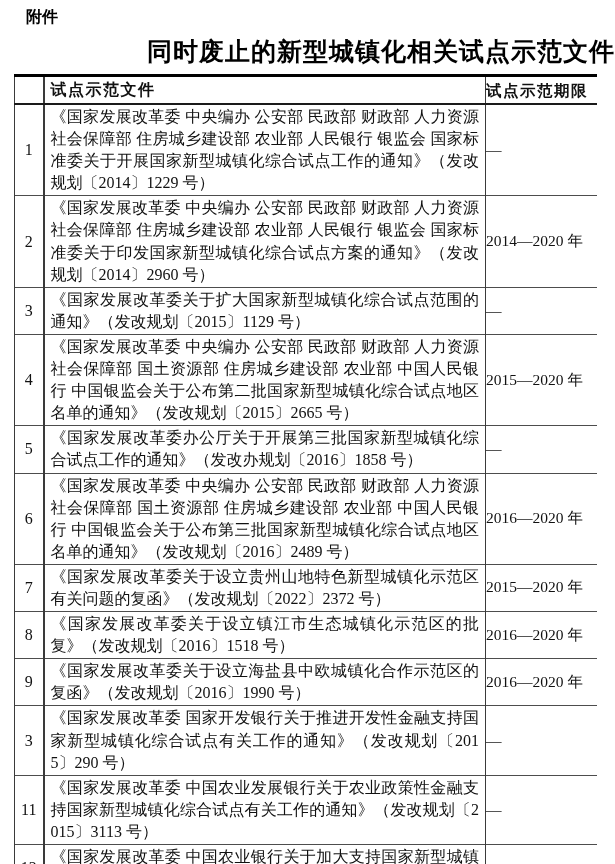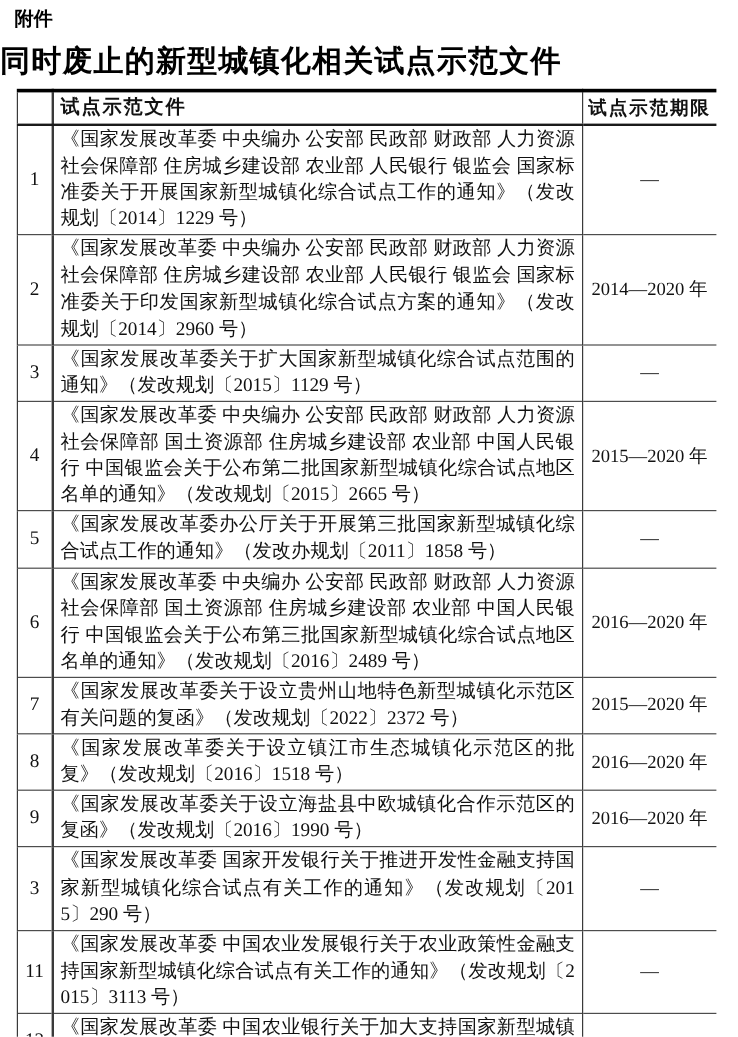--- a/index.html
+++ b/index.html
@@ -3,26 +3,26 @@
 <meta charset="utf-8">
 <style>
   html,body{margin:0;padding:0;background:#ffffff;}
   body{
     width:615px;height:864px;overflow:hidden;
     font-family:"Liberation Serif","DejaVu Serif",serif;
     color:#111;
     -webkit-font-smoothing:antialiased;
   }
   .attachment-label{
-    margin:6px 0 0 12px;
+    margin:6px 0 0 26px;
     font-family:"Liberation Sans","DejaVu Sans",sans-serif;
     font-weight:700;font-size:16px;line-height:22px;color:#000;
   }
   .doc-title{
-    margin:7px 0 0 0;text-align:left;
+    margin:7px 0 0 0;text-align:right;
     font-family:"Liberation Sans","DejaVu Sans",sans-serif;
     font-weight:700;font-size:25px;line-height:32px;letter-spacing:1px;color:#000;
   }
   table.doc-table{
     border-collapse:collapse;table-layout:fixed;
     width:582px;margin:7px 0 0 14px;
     border-top:3px solid #000;
     border-bottom:3px solid #000;
   }
   col.col-num{width:29px;}
@@ -43,21 +43,21 @@
     text-align:center;font-size:16px;color:#111;
   }
   .c-doc{
     border-right:1.6px solid #3a3a3a;
     padding:1px 6px;
     font-size:16px;line-height:22.1px;
     text-align:justify;text-justify:inter-ideograph;
     word-break:break-all;color:#111;
   }
   .c-period{
-    text-align:center;font-size:15.5px;color:#111;
+    text-align:left;font-size:15.5px;color:#111;
     white-space:nowrap;
   }
   thead th.c-num{border-left:1.6px solid #3a3a3a;border-right:2px solid #3a3a3a;}
   thead th.c-doc{border-right:1.6px solid #3a3a3a;}
 </style>
 </head>
 <body>
 
 <div class="attachment-label">附件</div>
 
@@ -96,21 +96,21 @@
   </tr>
 
   <tr>
     <td class="c-num">4</td>
     <td class="c-doc">《国家发展改革委 中央编办 公安部 民政部 财政部 人力资源社会保障部 国土资源部 住房城乡建设部 农业部 中国人民银行 中国银监会关于公布第二批国家新型城镇化综合试点地区名单的通知》（发改规划〔2015〕2665 号）</td>
     <td class="c-period">2015—2020 年</td>
   </tr>
 
   <tr>
     <td class="c-num">5</td>
-    <td class="c-doc">《国家发展改革委办公厅关于开展第三批国家新型城镇化综合试点工作的通知》（发改办规划〔2011〕1858 号）</td>
+    <td class="c-doc">《国家发展改革委办公厅关于开展第三批国家新型城镇化综合试点工作的通知》（发改办规划〔2016〕1858 号）</td>
     <td class="c-period">—</td>
   </tr>
 
   <tr>
     <td class="c-num">6</td>
     <td class="c-doc">《国家发展改革委 中央编办 公安部 民政部 财政部 人力资源社会保障部 国土资源部 住房城乡建设部 农业部 中国人民银行 中国银监会关于公布第三批国家新型城镇化综合试点地区名单的通知》（发改规划〔2016〕2489 号）</td>
     <td class="c-period">2016—2020 年</td>
   </tr>
 
   <tr>

